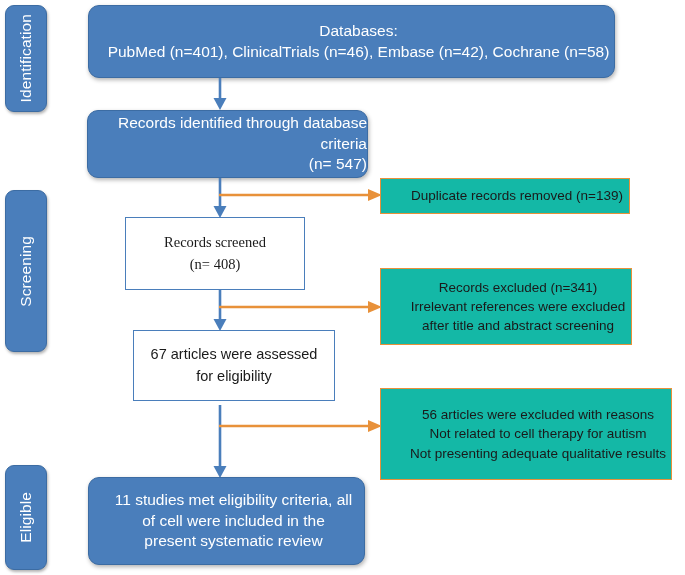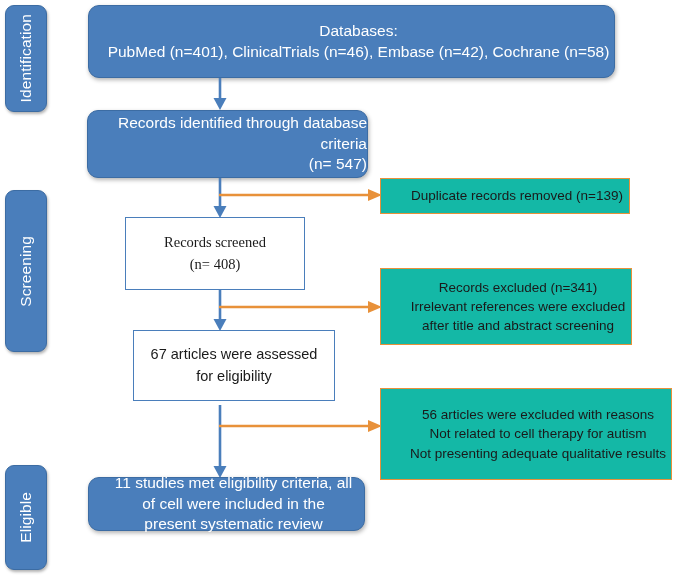--- a/index.html
+++ b/index.html
@@ -179,21 +179,21 @@
   </div>
 
   <div class="box-orange" style="left:380px;top:388px;width:292px;height:92px;">
     <div class="txt">
       <div>56 articles were excluded with reasons</div>
       <div>Not related to cell therapy for autism</div>
       <div>Not presenting adequate qualitative results</div>
     </div>
   </div>
 
-  <div class="box-blue" style="left:88px;top:477px;width:277px;height:54px;">
+  <div class="box-blue" style="left:88px;top:477px;width:277px;height:88px;">
     <div class="txt pad-l lft">
       <div>11 studies met eligibility criteria, all</div>
       <div>of cell were included in the</div>
       <div>present systematic review</div>
     </div>
   </div>
 
 </div>
 
 </body></html>

